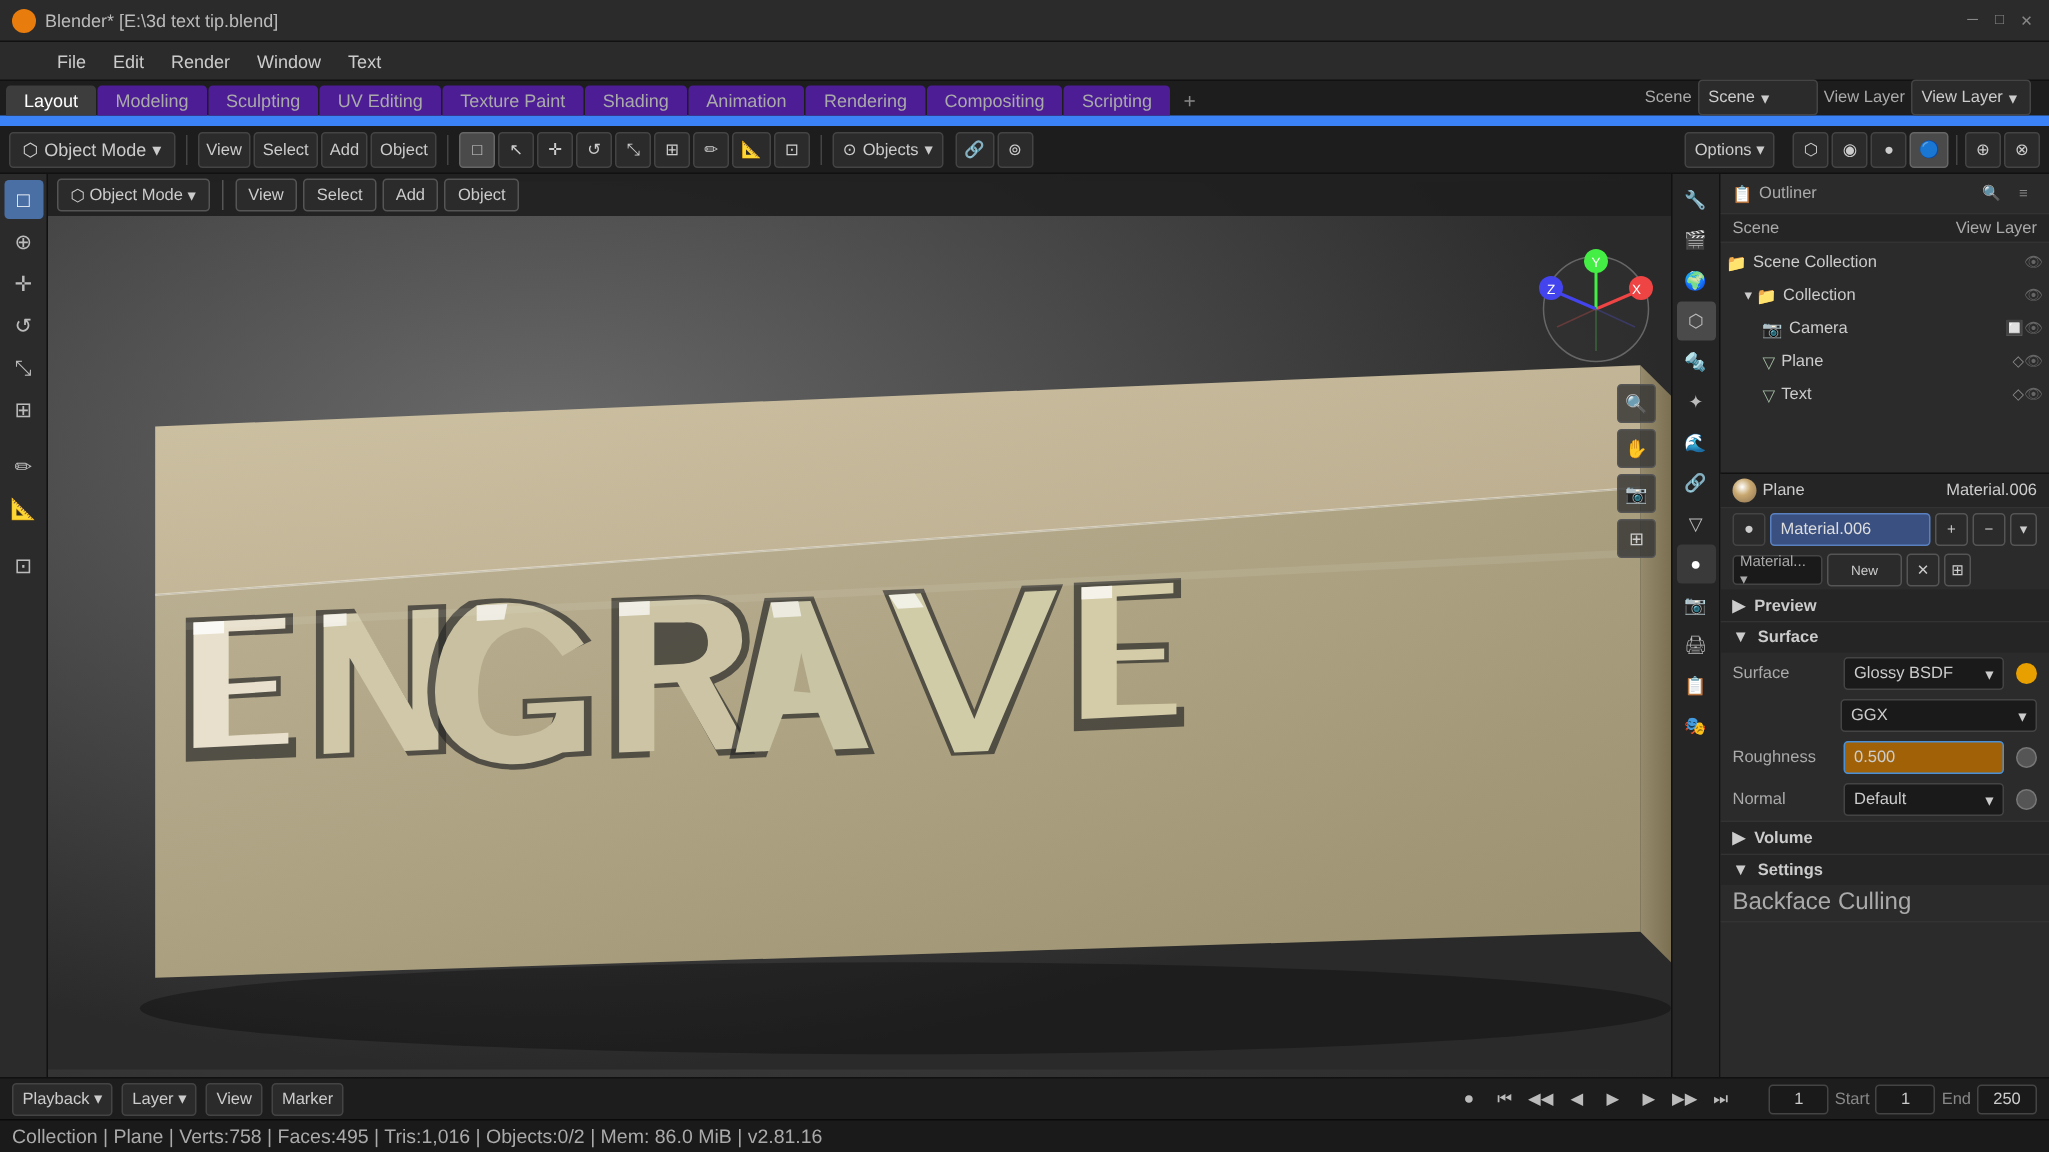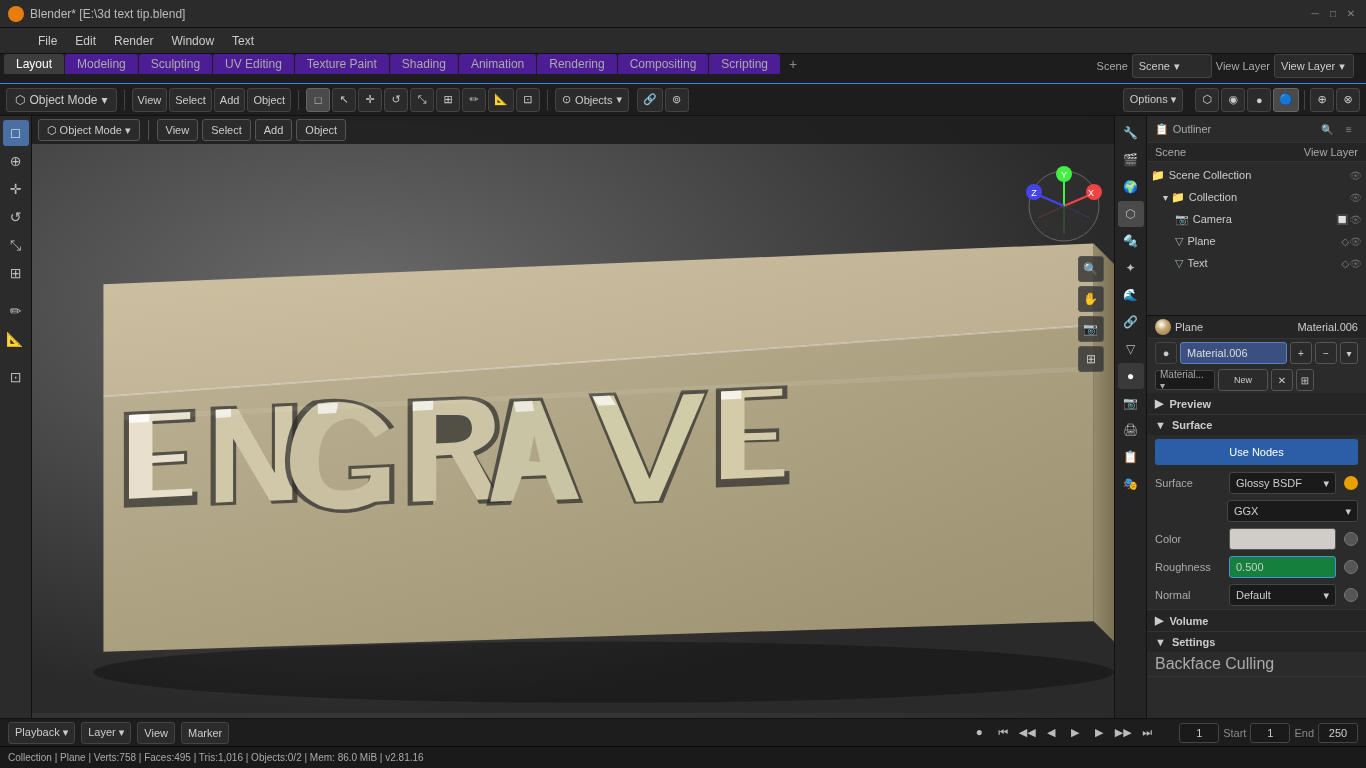--- a/index.html
+++ b/index.html
@@ -20,23 +20,23 @@
     
     #menubar {
       display: flex; align-items: center;
       background: #2b2b2b; height: 26px; padding: 0 4px;
       border-bottom: 1px solid #111; gap: 2px;
     }
     .menu-item { padding: 2px 8px; cursor: pointer; font-size: 12px; color: #ccc; border-radius: 3px; }
 
     
     #workspacetabs {
-      display: flex; align-items: flex-start;
+      display: flex; align-items: flex-end;
       background: #1d1d1d; height: 30px; padding: 0 4px;
-      border-bottom: 1px solid #3b82f6; gap: 1px;
+      border-bottom: 7px solid #3b82f6; gap: 1px;
     }
     .ws-tab { padding: 3px 12px; cursor: pointer; font-size: 12px; color: #aaa; border-radius: 3px 3px 0 0; background: #4c1d95; }
     .ws-tab.active { background: #3d3d3d; color: #fff; }
     .ws-tab-add { padding: 2px 8px; color: #888; cursor: pointer; font-size: 14px; }
 
     
     #header-toolbar {
       display: flex; align-items: center;
       background: #1d1d1d; height: 32px; padding: 0 6px;
       border-bottom: 1px solid #111; gap: 4px;
@@ -142,21 +142,21 @@
     .prop-row {
       display: flex; align-items: center; padding: 3px 8px; gap: 4px; font-size: 11px;
     }
     .prop-label { width: 70px; color: #aaa; flex-shrink: 0; }
     .prop-value { flex: 1; }
     .prop-field {
       width: 100%; padding: 2px 6px; background: #1a1a1a; border: 1px solid #444;
       border-radius: 3px; color: #ccc; font-size: 11px; height: 22px;
       display: flex; align-items: center;
     }
-    .prop-field.blue { background: #15803d; border-color: #4a90d9; }
+    .prop-field.blue { background: #a16207; border-color: #4a90d9; }
     .prop-dot { width: 14px; height: 14px; border-radius: 50%; margin-left: 4px; cursor: pointer; flex-shrink: 0; }
     .prop-dot.yellow { background: #e8a000; }
     .prop-dot.gray { background: #555; border: 1px solid #777; }
 
     .use-nodes-btn {
       width: calc(100% - 16px); margin: 4px 8px; padding: 4px; 
       background: #2a5fa8; border: none; border-radius: 3px; color: white; 
       cursor: pointer; font-size: 11px; height: 26px; display: flex; align-items: center; justify-content: center;
     }
 
@@ -183,21 +183,21 @@
       height: 28px; background: #1d1d1d; border-top: 1px solid #111;
       display: flex; align-items: center; padding: 0 8px; gap: 6px; font-size: 11px;
     }
     .timeline-btn { padding: 2px 6px; background: #2b2b2b; border: 1px solid #444; border-radius: 3px; cursor: pointer; color: #ccc; font-size: 11px; display: flex; align-items: center; gap: 2px; height: 22px; }
     .anim-control { width: 20px; height: 20px; display: flex; align-items: center; justify-content: center; cursor: pointer; color: #bbb; }
     .frame-input { width: 40px; padding: 1px 4px; background: #1a1a1a; border: 1px solid #444; border-radius: 3px; color: #ccc; font-size: 11px; height: 20px; text-align: center; }
 
     
     #statusbar {
       height: 22px; background: #1a1a1a; border-top: 1px solid #0a0a0a;
-      display: flex; align-items: center; padding: 0 8px; font-size: 10px; color: #aaa;
+      display: flex; align-items: center; padding: 0 8px; font-size: 13px; color: #aaa;
     }
 
     
     #viewport-header {
       position: absolute; top: 0; left: 0; right: 0; height: 28px;
       background: rgba(30,30,30,0.9); display: flex; align-items: center;
       padding: 0 6px; gap: 4px; z-index: 10;
     }
     .vph-btn { padding: 2px 8px; background: #2b2b2b; border: 1px solid #555; border-radius: 3px; cursor: pointer; color: #ccc; font-size: 11px; height: 22px; display: flex; align-items: center; gap: 3px; }
 
@@ -572,21 +572,20 @@
             <span style="margin-left:6px;">Preview</span>
           </div>
         </div>
 
         <div class="prop-section">
           <div class="prop-section-header">
             <span>▼</span>
             <span style="margin-left:6px;">Surface</span>
           </div>
 
-          <button class="use-nodes-btn">Use Nodes</button>
 
           <div class="prop-row">
             <span class="prop-label">Surface</span>
             <div class="prop-value">
               <div class="prop-dropdown">
                 <span>Glossy BSDF</span>
                 <span>▾</span>
               </div>
             </div>
             <div class="prop-dot yellow"></div>
@@ -594,27 +593,20 @@
 
           <div class="prop-row" style="padding-left:80px;">
             <div class="prop-value">
               <div class="prop-dropdown">
                 <span>GGX</span>
                 <span>▾</span>
               </div>
             </div>
           </div>
 
-          <div class="prop-row">
-            <span class="prop-label">Color</span>
-            <div class="prop-value">
-              <div class="color-swatch" style="width:100%;height:22px;background:#d0ccc8;border:1px solid #555;border-radius:3px;"></div>
-            </div>
-            <div class="prop-dot gray"></div>
-          </div>
 
           <div class="prop-row">
             <span class="prop-label">Roughness</span>
             <div class="prop-value">
               <div class="prop-field blue">
                 <span>0.500</span>
               </div>
             </div>
             <div class="prop-dot gray"></div>
           </div>

